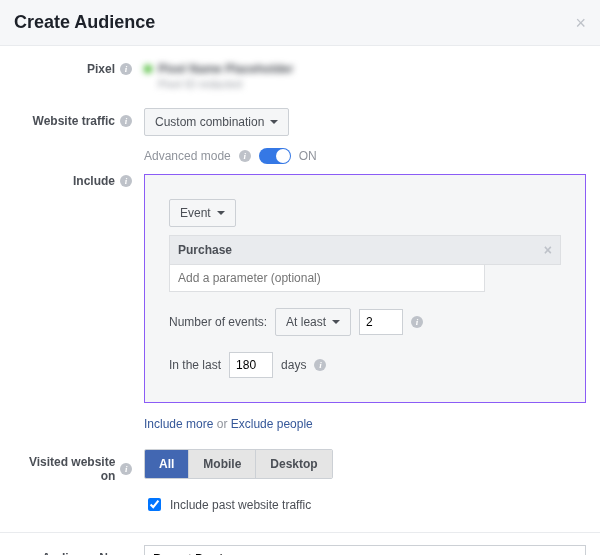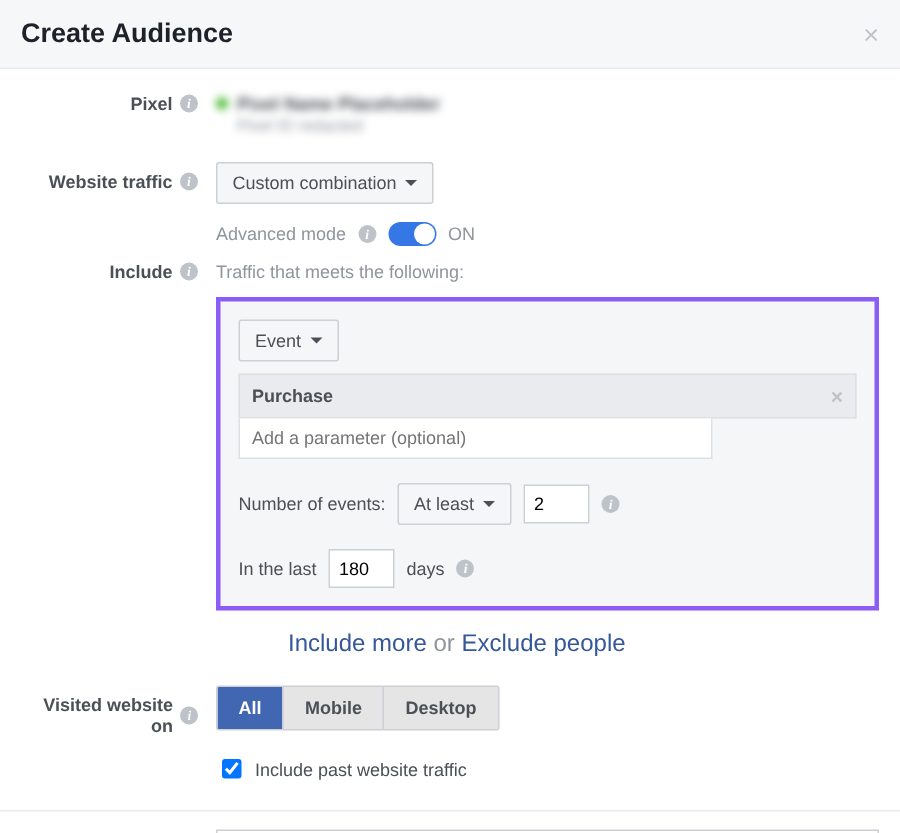--- a/index.html
+++ b/index.html
@@ -118,23 +118,23 @@
   .toggle {
     width: 32px; height: 16px; border-radius: 8px;
     background: #3578e5;
     position: relative;
   }
   .toggle .knob {
     position: absolute; right: 1px; top: 1px;
     width: 14px; height: 14px; border-radius: 50%; background: #fff;
   }
   .include-box {
-    border: 3px solid #8b5cf6;
+    border: 1px solid #8b5cf6;
     background: #f5f6f7;
-    padding: 12px;
+    padding: 24px;
   }
   .include-heading {
     color: #90949c;
     margin-bottom: 10px;
     font-size: 12px;
   }
   .event-tag-row {
     display: flex;
     align-items: center;
     justify-content: space-between;
@@ -171,22 +171,21 @@
     width: 44px;
     padding: 5px 6px;
     border: 1px solid #ccd0d5;
     background: #fff;
     text-align: left;
     font-size: 12px;
   }
   .link-row {
     margin-top: 14px;
     color: #90949c;
-    font-size: 16px;
-    margin-left: 48px;
+    font-size: 12px;
   }
   .link { color: #365899; cursor: pointer; }
   .btn-group {
     display: inline-flex;
     border: 1px solid #ccd0d5;
     border-radius: 2px;
     overflow: hidden;
   }
   .seg-btn {
     padding: 7px 14px;
@@ -266,21 +265,20 @@
       </div>
     </div>
   </div>
 
   <div class="row">
     <div class="label-col top">
       <span>Include</span>
       <span class="info-icon"></span>
     </div>
     <div class="field-col">
-      <div class="include-heading">Traffic that meets the following:</div>
       <div class="include-box">
         <div class="select-btn">
           <span>Event</span>
           <span class="caret"></span>
         </div>
         <div class="event-tag-row">
           <span>Purchase</span>
           <span class="tag-x">×</span>
         </div>
         <input class="param-input" placeholder="Add a parameter (optional)" style="">

